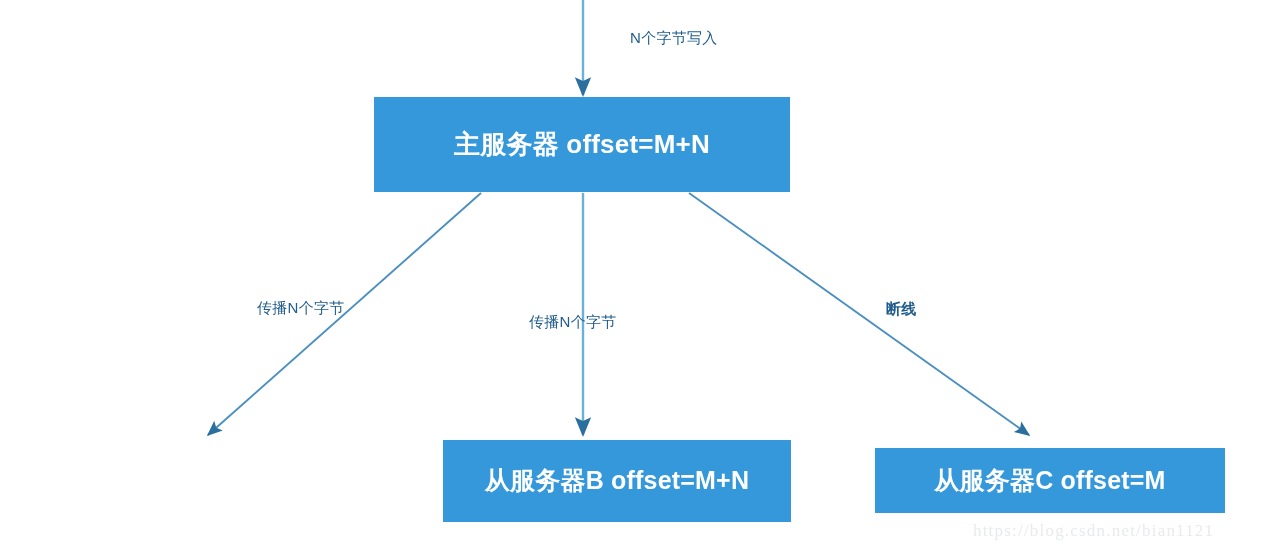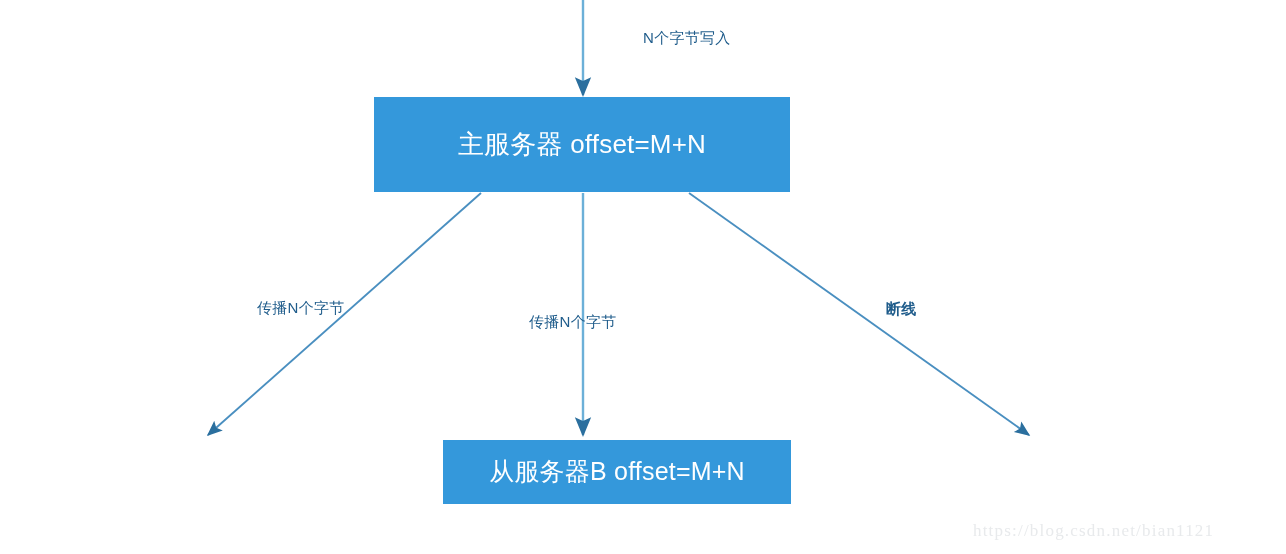--- a/index.html
+++ b/index.html
@@ -30,21 +30,21 @@
     position: absolute;
     background: #3498db;
     display: flex;
     align-items: center;
     justify-content: center;
     box-sizing: border-box;
   }
   .node-label {
     color: #ffffff;
     font-size: 25px;
-    font-weight: 400;
+    font-weight: 700;
     letter-spacing: 0.2px;
     white-space: nowrap;
     line-height: 1.1;
   }
   #node-master {
     left: 374px;
     top: 97px;
     width: 416px;
     height: 95px;
   }
@@ -52,37 +52,37 @@
   #node-slave-a {
     left: 44px;
     top: 441px;
     width: 323px;
     height: 75px;
   }
   #node-slave-b {
     left: 443px;
     top: 440px;
     width: 348px;
-    height: 64px;
+    height: 82px;
   }
   #node-slave-c {
     left: 875px;
     top: 448px;
     width: 350px;
     height: 65px;
   }
   .edge-label {
     position: absolute;
     color: #1f5c8b;
     font-size: 15px;
     white-space: nowrap;
     letter-spacing: 0.3px;
   }
   #edge-label-write {
-    left: 643px;
+    left: 630px;
     top: 29px;
   }
   #edge-label-prop-a {
     left: 257px;
     top: 299px;
   }
   #edge-label-prop-b {
     left: 529px;
     top: 313px;
   }
@@ -125,20 +125,23 @@
 
   <div class="node-box" id="node-master">
     <span class="node-label">主服务器 offset=M+N</span>
   </div>
 
 
   <div class="node-box" id="node-slave-b">
     <span class="node-label">从服务器B offset=M+N</span>
   </div>
 
+  <div class="node-box" id="node-slave-c">
+    <span class="node-label">从服务器C offset=M</span>
+  </div>
 
   <div class="edge-label" id="edge-label-write">N个字节写入</div>
 
   <div class="edge-label" id="edge-label-prop-a">传播N个字节</div>
 
   <div class="edge-label" id="edge-label-prop-b">传播N个字节</div>
 
   <div class="edge-label" id="edge-label-disconnect">断线</div>
 
   <div id="watermark">https://blog.csdn.net/bian1121</div>

